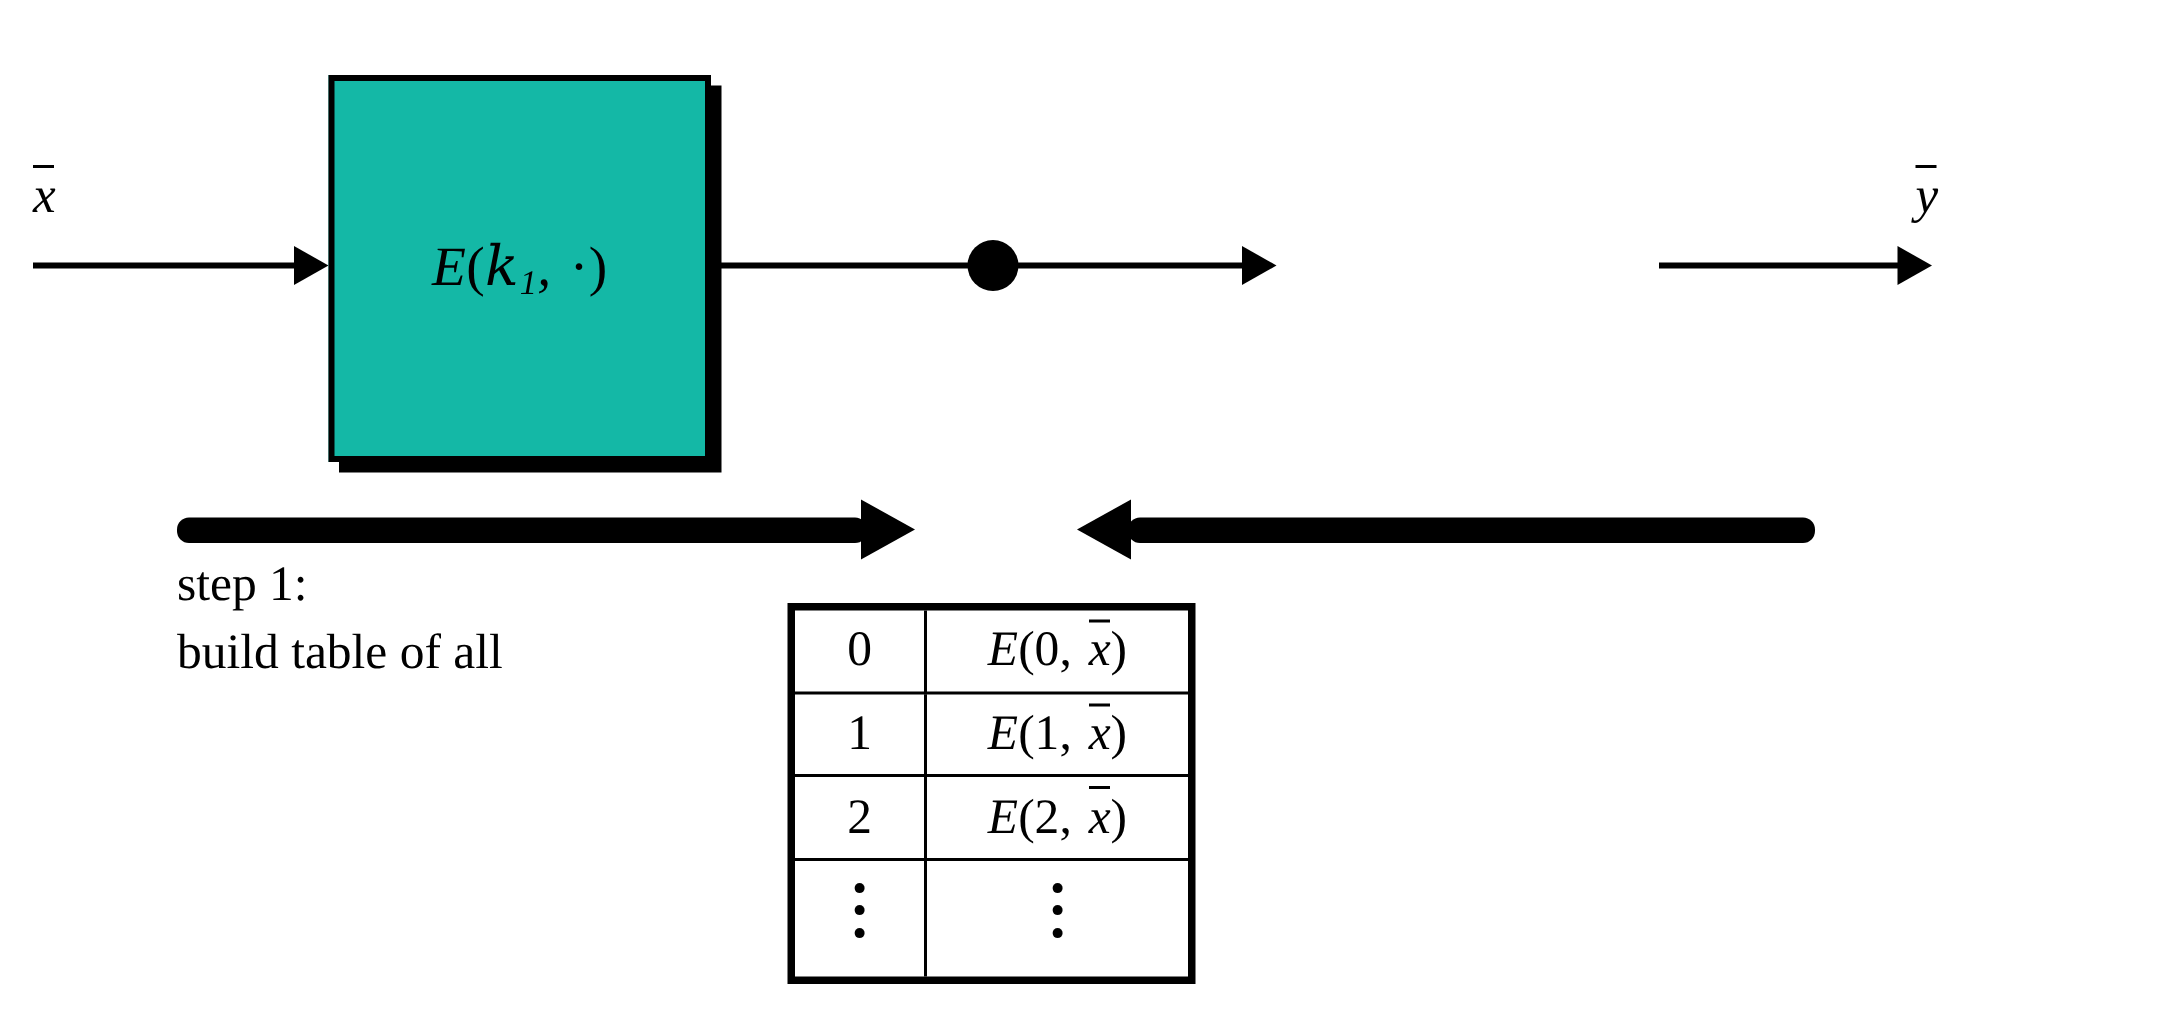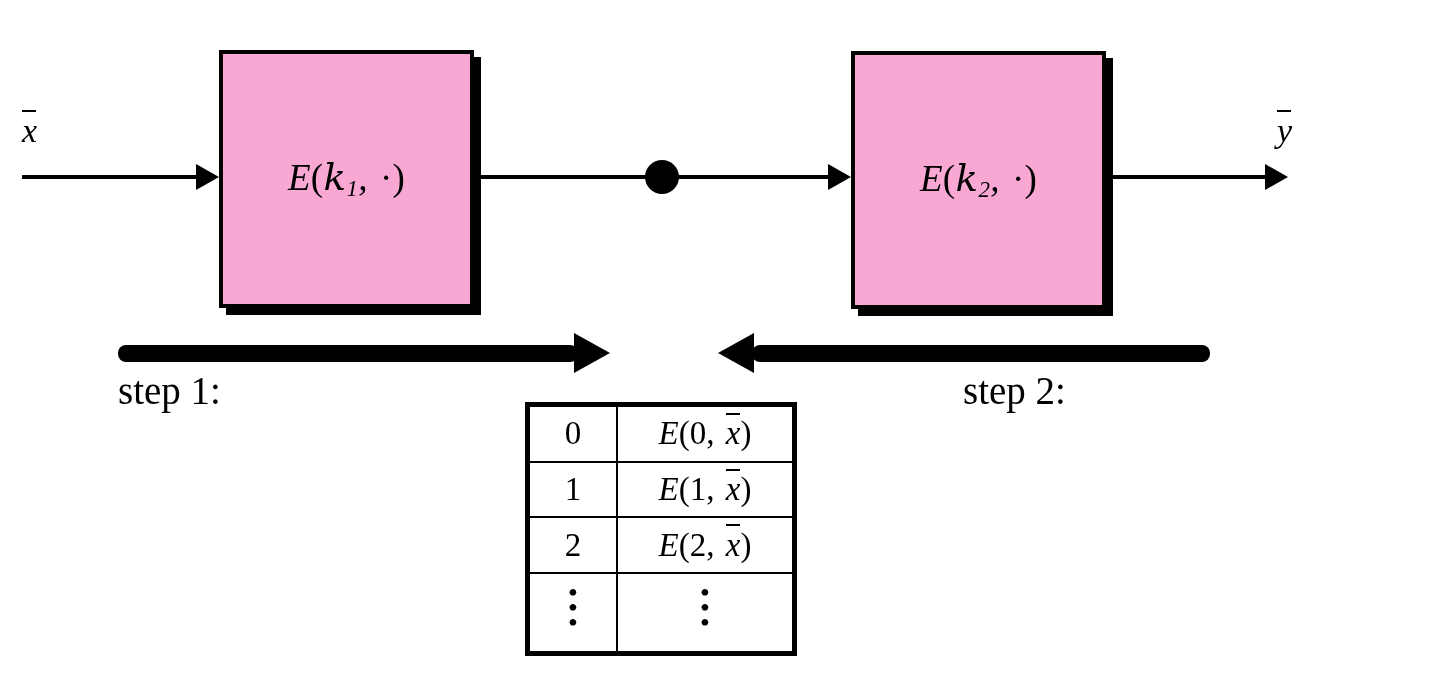--- a/index.html
+++ b/index.html
@@ -13,21 +13,21 @@
     height: 680px;
     background: #ffffff;
     font-family: "Liberation Serif", "DejaVu Serif", serif;
     color: #000000;
     overflow: hidden;
   }
 
   
   .cipher-box {
     position: absolute;
-    background: #f9a8d4;
+    background: #14b8a6;
     border: 4px solid #000000;
     box-sizing: border-box;
     box-shadow: 7px 7px 0 0 #000000;
     display: flex;
     align-items: center;
     justify-content: center;
   }
   .cipher-label {
     font-size: 37px;
     font-style: italic;
@@ -112,21 +112,21 @@
     width: 0;
     height: 0;
     border-top: 20px solid transparent;
     border-bottom: 20px solid transparent;
     border-right: 36px solid #000000;
   }
 
   
   .step-text {
     position: absolute;
-    font-size: 39px;
+    font-size: 33px;
     line-height: 45px;
     white-space: nowrap;
   }
   .step-text .line { display: block; }
 
   
   .lookup-table {
     position: absolute;
     border: 5px solid #000000;
     border-collapse: collapse;
@@ -171,42 +171,39 @@
   <div class="arrowhead-right" style="left:196px; top:164px;"></div>
 
   <div class="cipher-box" style="left:219px; top:50px; width:255px; height:258px;">
     <span class="cipher-label"><span class="mi">E</span><span class="mroman">(</span><span class="kappa">k</span><span class="sub">1</span><span class="comma">,</span> <span class="cdot">·</span><span class="mroman">)</span></span>
   </div>
 
   <div class="wire" style="left:474px; top:175px; width:368px;"></div>
   <div class="junction-dot" style="left:645px; top:160px;"></div>
   <div class="arrowhead-right" style="left:828px; top:164px;"></div>
 
-  <div class="cipher-box" style="left:851px; top:51px; width:255px; height:258px;">
-    <span class="cipher-label"><span class="mi">E</span><span class="mroman">(</span><span class="kappa">k</span><span class="sub">2</span><span class="comma">,</span> <span class="cdot">·</span><span class="mroman">)</span></span>
-  </div>
 
   <div class="wire" style="left:1106px; top:175px; width:165px;"></div>
   <div class="arrowhead-right" style="left:1265px; top:164px;"></div>
   <div class="io-label" style="left:1277px; top:112px;">
     <span class="ovl">y</span>
   </div>
 
   <div class="step-bar" style="left:118px; top:345px; width:460px;"></div>
   <div class="step-head-right" style="left:574px; top:333px;"></div>
 
   <div class="step-head-left" style="left:718px; top:333px;"></div>
   <div class="step-bar" style="left:752px; top:345px; width:458px;"></div>
 
   <div class="step-text" style="left:118px; top:368px;">
     <span class="line">step 1:</span>
+    <span class="line">build table of all</span>
   </div>
 
   <div class="step-text" style="left:963px; top:368px;">
-    <span class="line">step 2:</span>
   </div>
 
   <div class="lookup-table" style="left:525px; top:402px; width:272px; height:254px;">
     <table>
       <tbody>
           <tr>
         <td class="key-col">0</td>
         <td><span class="mi">E</span>(0<span class="comma">,</span> <span class="ovl">x</span>)</td>
       </tr>
       <tr>

